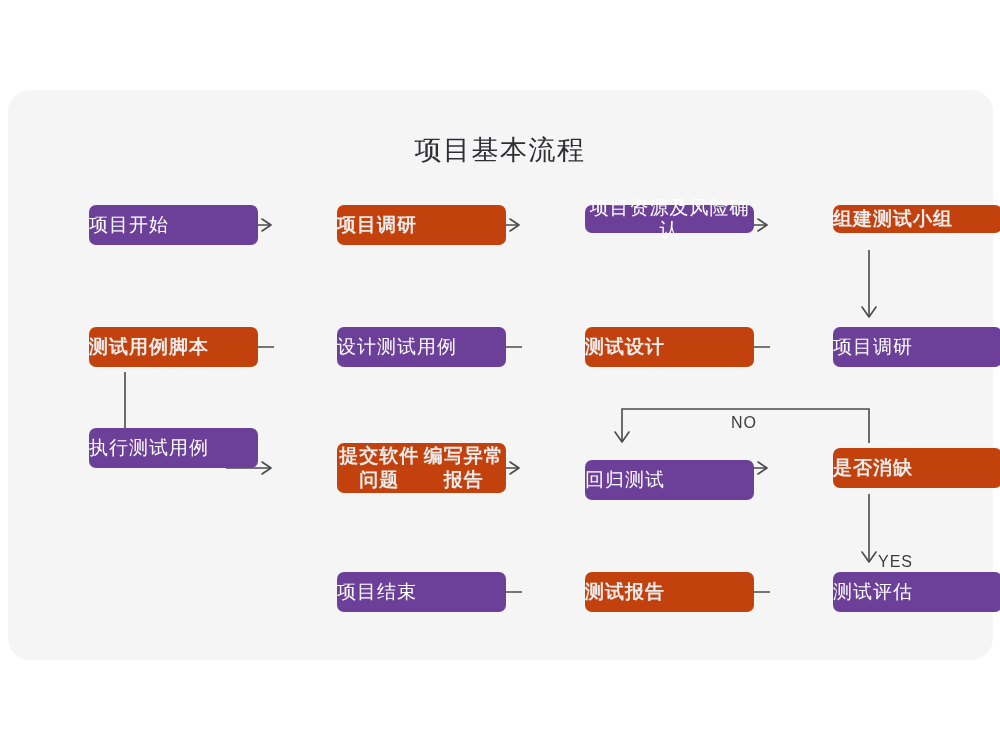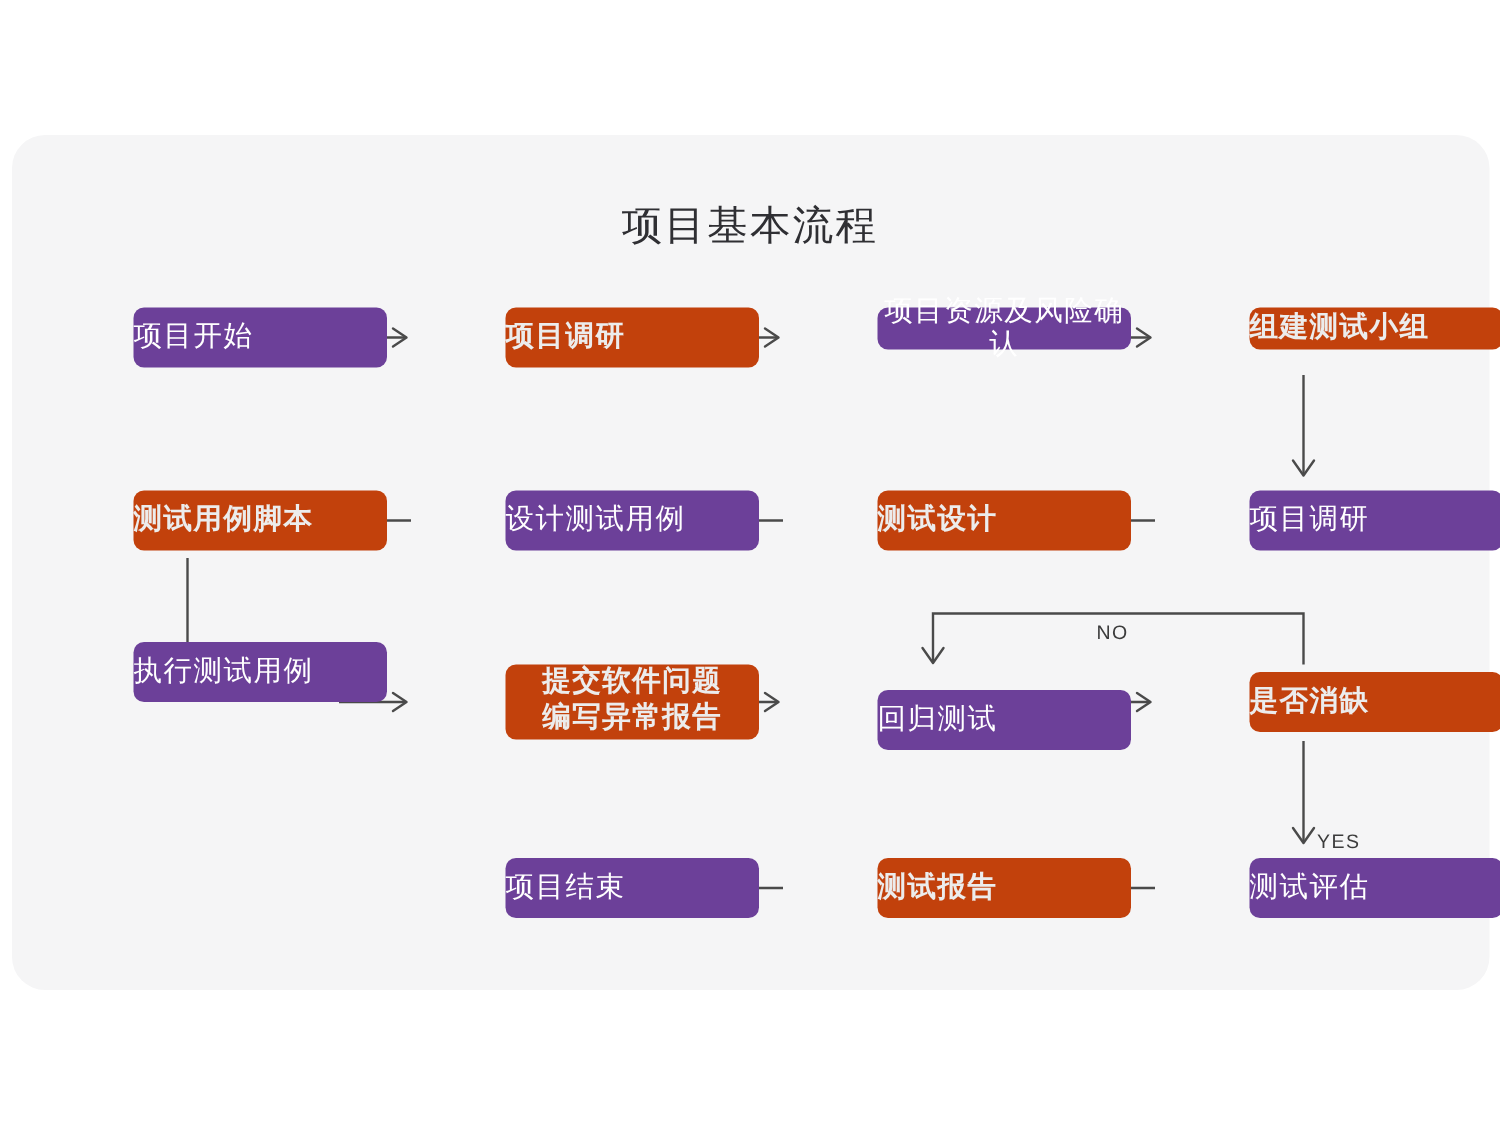--- a/index.html
+++ b/index.html
@@ -77,21 +77,21 @@
   }
   .head {
     stroke: #4a4a4a;
     stroke-width: 1.6;
     fill: none;
     stroke-linecap: round;
     stroke-linejoin: round;
   }
   .edgelabel {
     position: absolute;
-    font-size: 13px;
+    font-size: 16px;
     color: #3c3c3c;
     letter-spacing: 1px;
     user-select: none;
   }
 </style>
 </head>
 <body>
 
 <div id="stage">
 
@@ -195,21 +195,21 @@
   <div class="node gray" style="left:537px; top:327px; width:169px; height:40px;">
     <span class="lbl">测试设计</span>
   </div>
   <div class="node purple" style="left:785px; top:327px; width:169px; height:40px;">
     <span class="lbl">项目调研</span>
   </div>
 
   <div class="node purple" style="left:41px; top:428px; width:169px; height:40px;">
     <span class="lbl">执行测试用例</span>
   </div>
-  <div class="node gray" style="left:289px; top:443px; width:169px; height:50px; flex-direction:column; line-height:24px;">
+  <div class="node gray" style="left:289px; top:443px; width:169px; height:50px; flex-direction:row; line-height:24px;">
     <span class="lbl">提交软件问题</span>
     <span class="lbl">编写异常报告</span>
   </div>
   <div class="node purple" style="left:537px; top:460px; width:169px; height:40px;">
     <span class="lbl">回归测试</span>
   </div>
   <div class="node gray" style="left:785px; top:448px; width:169px; height:40px;">
     <span class="lbl">是否消缺</span>
   </div>
 

